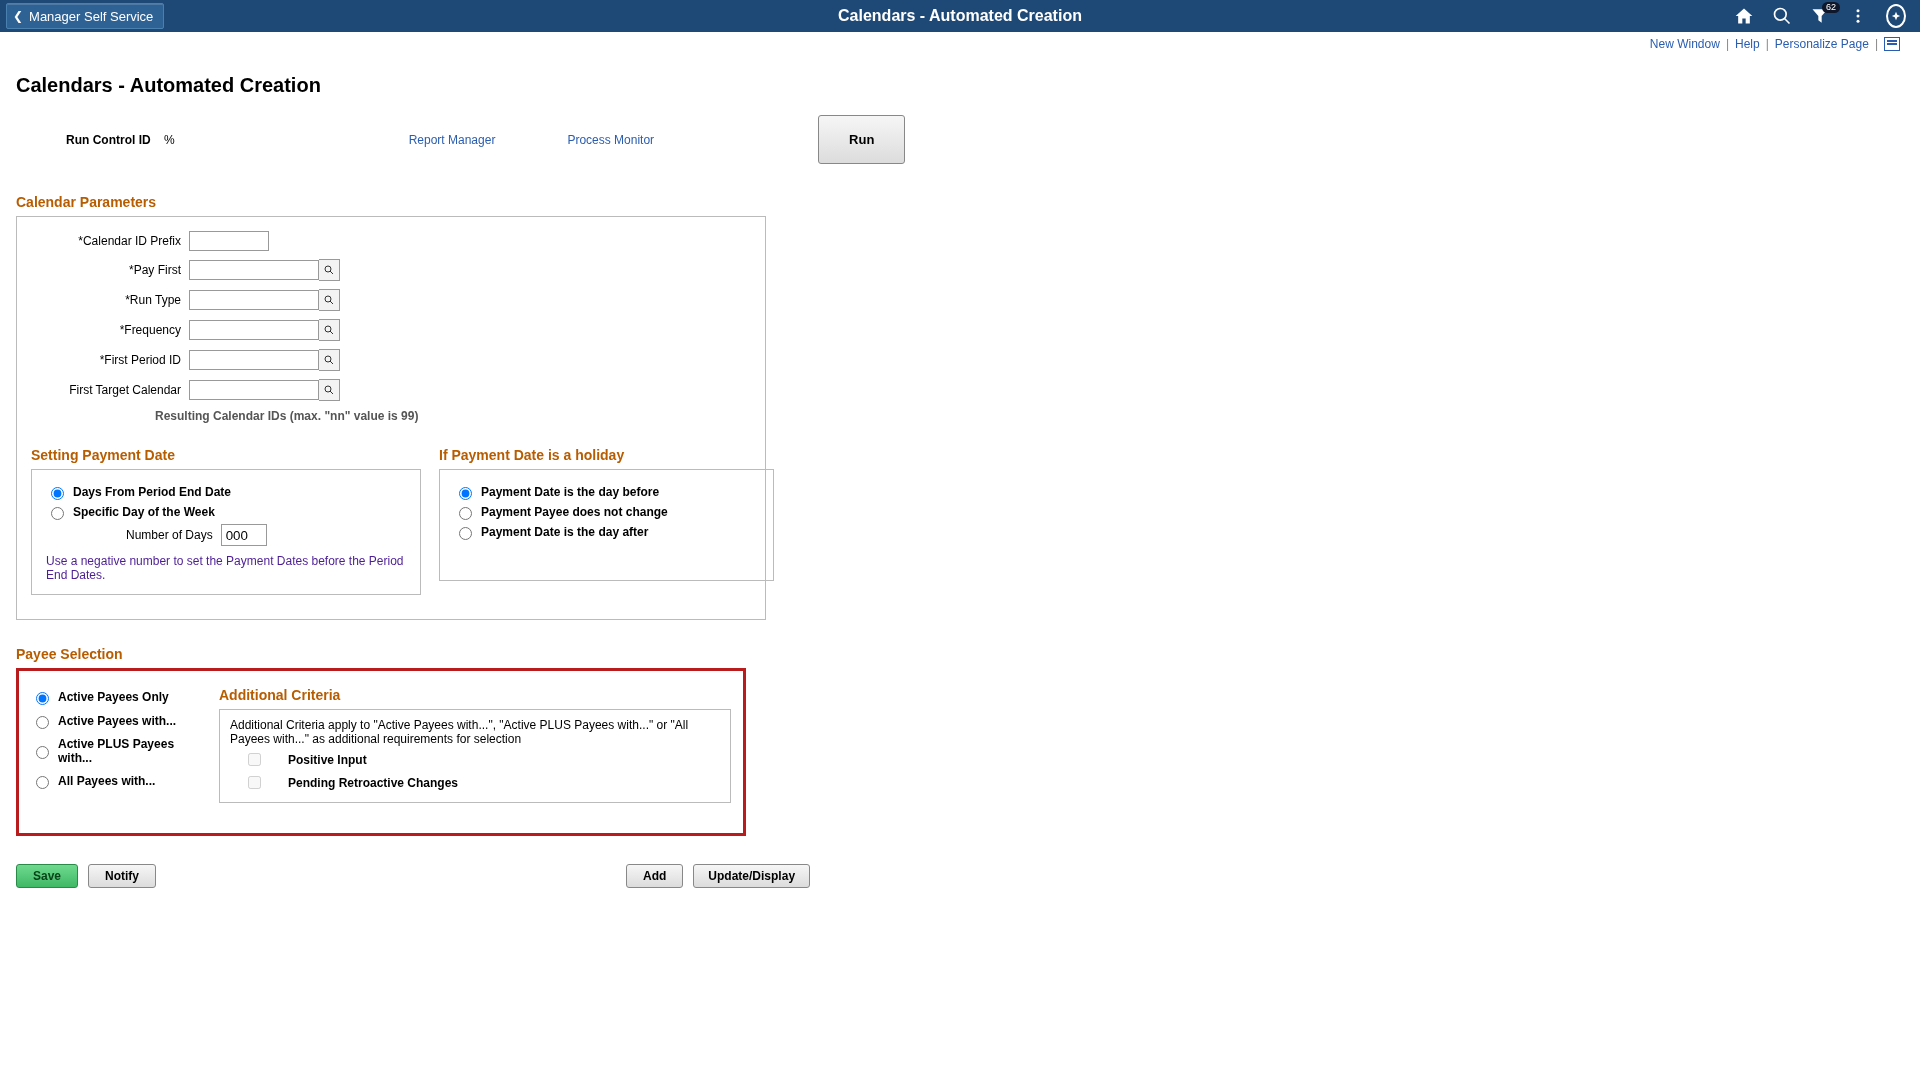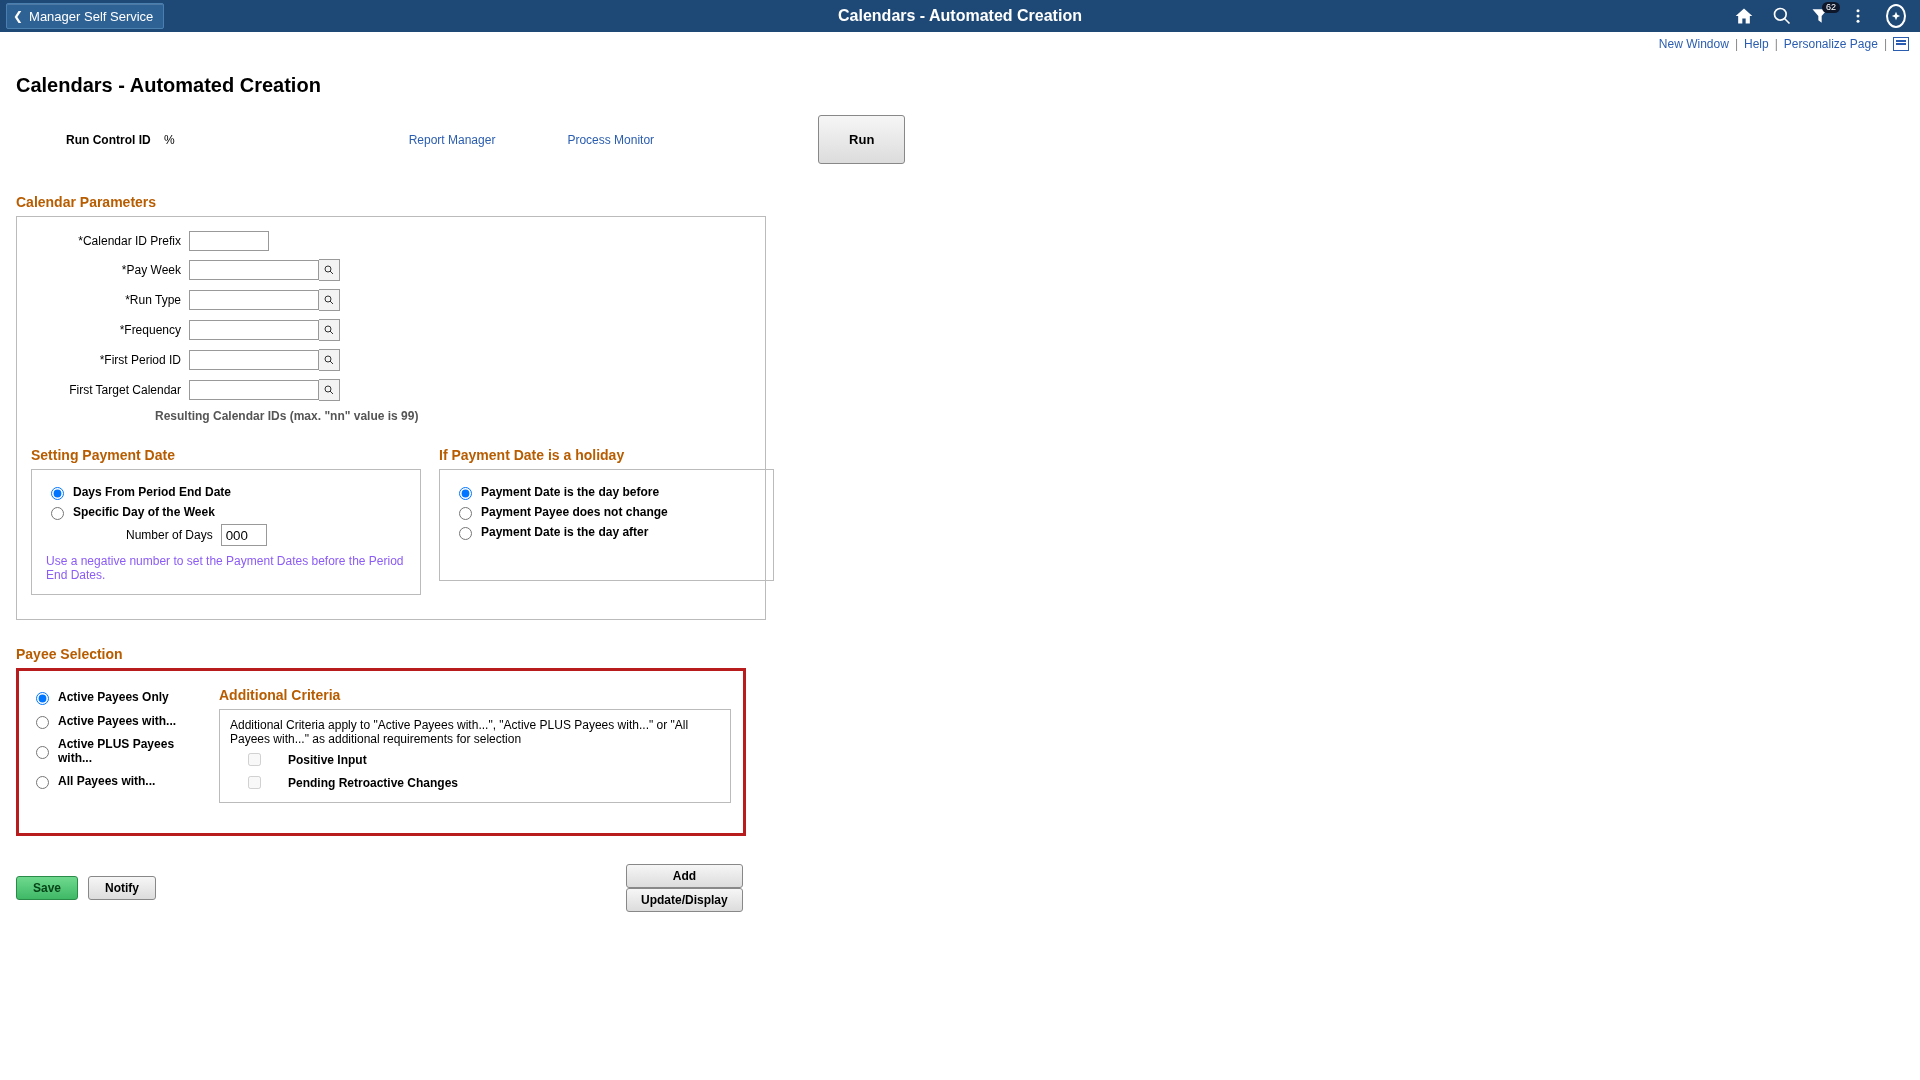--- a/index.html
+++ b/index.html
@@ -79,21 +79,21 @@
     display:inline-flex;align-items:center;justify-content:center;
   }
 
   
   .linkbar {
     height: 20px;
     display:flex;
     justify-content:flex-end;
     align-items:center;
     gap:6px;
-    padding: 2px 11px 0 0;
+    padding: 2px 20px 0 0;
     font-size:12px;
   }
   .linkbar a { color:#2a5db0; text-decoration:none; cursor:pointer;}
   .linkbar .sep { color:#888; }
   .linkbar .pg-icon {
     width:14px;height:12px;border:1px solid #2a5db0; display:inline-block;
     position:relative;
   }
   .linkbar .pg-icon:after{
     content:""; position:absolute; left:2px; right:2px; top:2px; height:2px;
@@ -203,21 +203,21 @@
   .twocol {
     display:flex;
     gap:18px;
   }
   .panel {
     border:1px solid #bbb;
     padding:10px 14px 12px 14px;
   }
   .panel .opt { display:flex; align-items:center; gap:6px; margin:4px 0; font-weight:bold;}
   .panel .sub { margin-left:40px; display:flex; align-items:center; gap:8px; }
-  .panel .note { margin-top:8px; color:#8b5cf6; font-weight:normal;}
+  .panel .note { margin-top:8px; color:#4c1d95; font-weight:normal;}
   .p-left { width:360px;}
   .p-right { width:305px;}
 
   
   .payee-box {
     border:3px solid #b91c1c;
     width:700px;
     display:flex;
     padding:10px 12px 30px 12px;
     gap:20px;
@@ -233,21 +233,21 @@
   }
   .crit-inner .chk { display:flex;align-items:center;gap:24px;margin:4px 0 0 14px;font-weight:bold;}
 
   
   .bottom-btns {
     display:flex;
     align-items:center;
     gap:10px;
     margin: 28px 0 0 0;
   }
-  .bottom-btns .right { margin-left:460px; display:flex; flex-direction:column;}
+  .bottom-btns .right { margin-left:460px; display:flex; gap:10px;}
 
 </style>
 </head>
 <body>
 
 <div class="banner">
   <div class="back-chip">
     <span class="chev">❮</span>
     <span>Manager Self Service</span>
   </div>
@@ -318,21 +318,21 @@
 
     <div class="sec-head">Calendar Parameters</div>
     <div class="bigbox">
 
       <div class="frm-row">
         <div class="flabel">*Calendar ID Prefix</div>
         <input type="text" class="inp-s" value="" style="">
       </div>
 
       <div class="frm-row">
-        <div class="flabel">*Pay Week</div>
+        <div class="flabel">*Pay First</div>
         <span class="lookup">
           <input type="text" value="" style="">
           <span class="lkbtn">
               <svg viewBox="0 0 24 24" fill="none" stroke="#333" stroke-width="2">
                 <circle cx="10" cy="10" r="6"></circle>
                 <line x1="20" y1="20" x2="14" y2="14"></line>
               </svg>
             </span>
         </span>
       </div>

